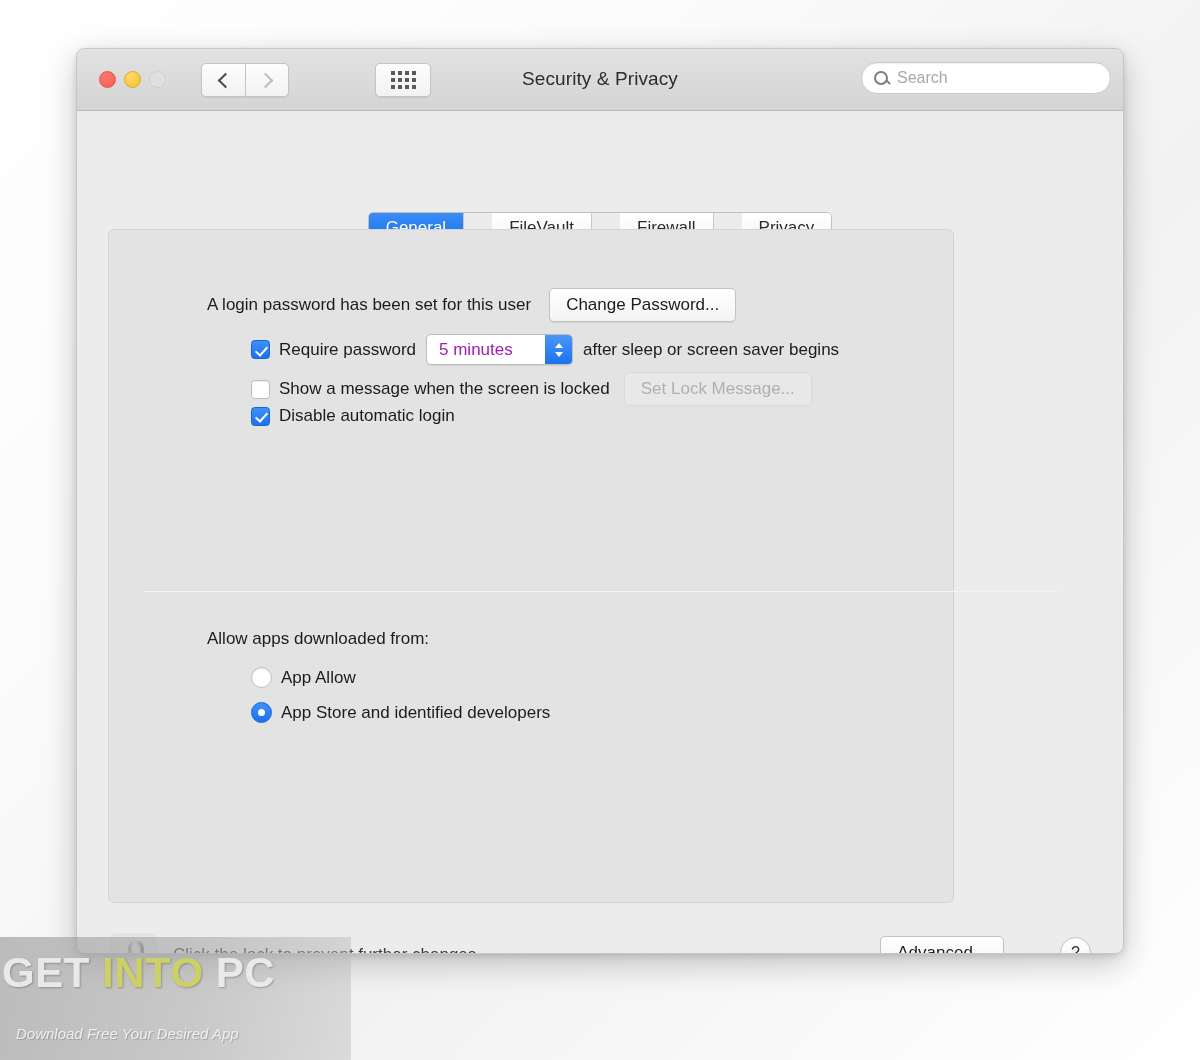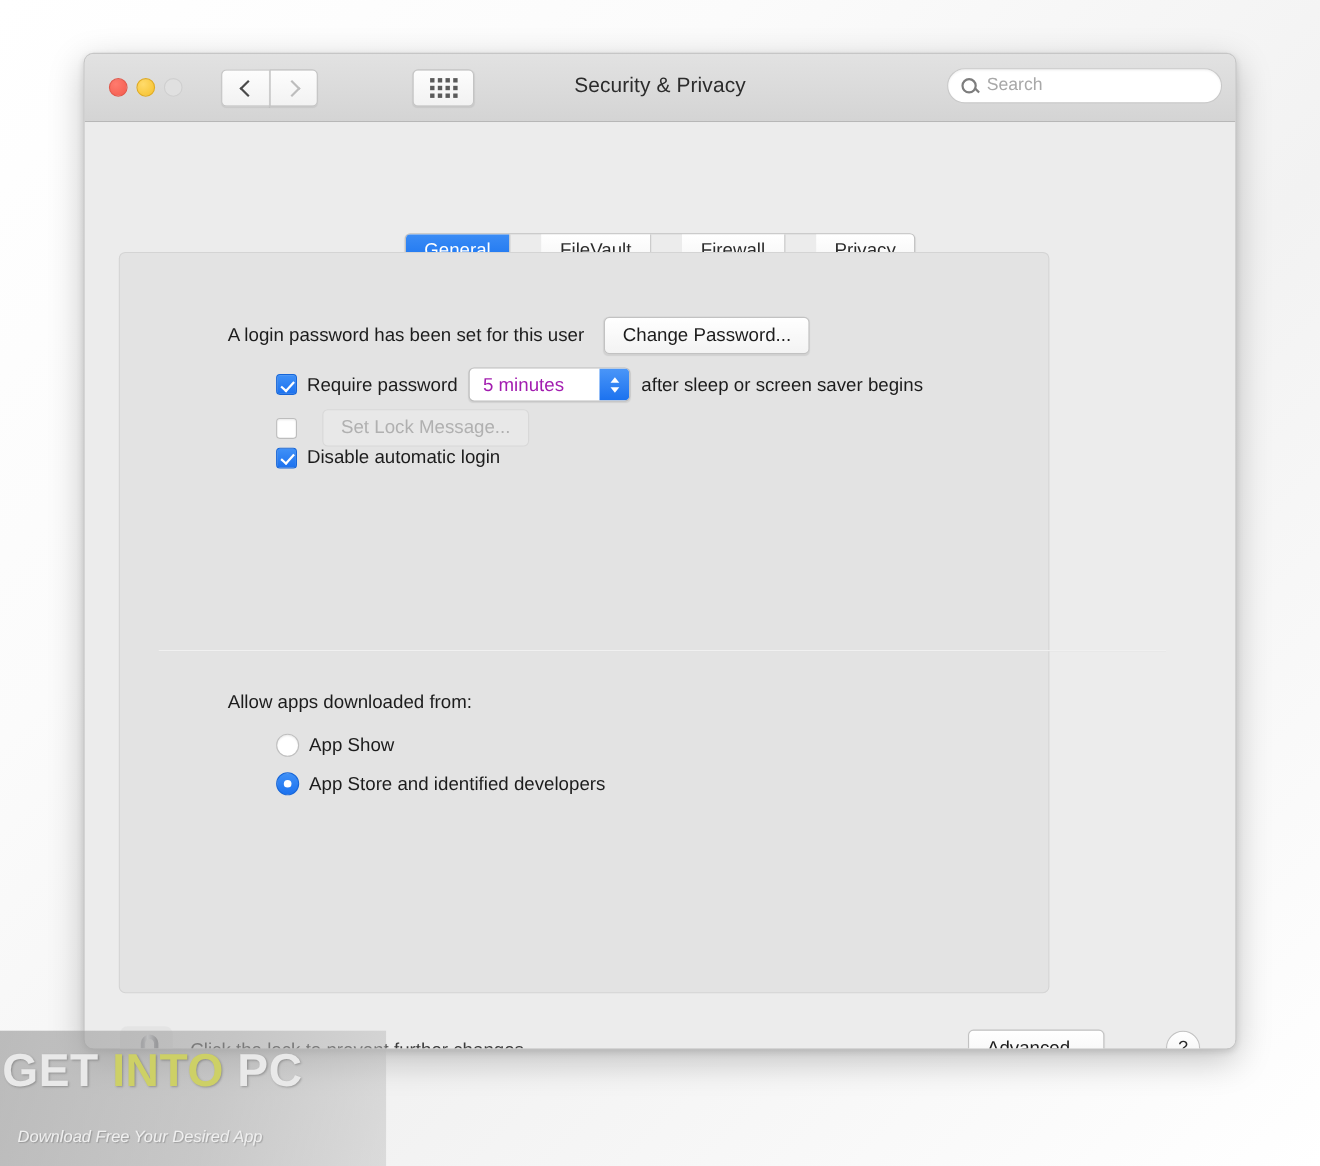--- a/index.html
+++ b/index.html
@@ -466,37 +466,38 @@
           <span class="popup-arrows">
             <span class="tri up"></span>
             <span class="tri down"></span>
           </span>
         </span>
         <span class="lbl">after sleep or screen saver begins</span>
       </div>
 
       <div class="row" id="row-message">
         <span class="cb off"></span>
+        <span class="lbl">Show a message when the screen is locked</span>
         <button class="pushbtn disabled" style="margin-left:14px;">Set Lock Message...</button>
       </div>
 
       <div class="row" id="row-autologin">
         <span class="cb on"></span>
         <span class="lbl">Disable automatic login</span>
       </div>
 
       <div id="divider"></div>
 
       <div class="row" id="row-allow">
         <span class="lbl">Allow apps downloaded from:</span>
       </div>
 
       <div class="row" id="row-appstore">
         <span class="rb off"></span>
-        <span class="lbl">App Show</span>
+        <span class="lbl">App Allow</span>
       </div>
 
       <div class="row" id="row-appstore2">
         <span class="rb on"></span>
         <span class="lbl">App Store and identified developers</span>
       </div>
     </div>
 
     <div id="footer">
 

